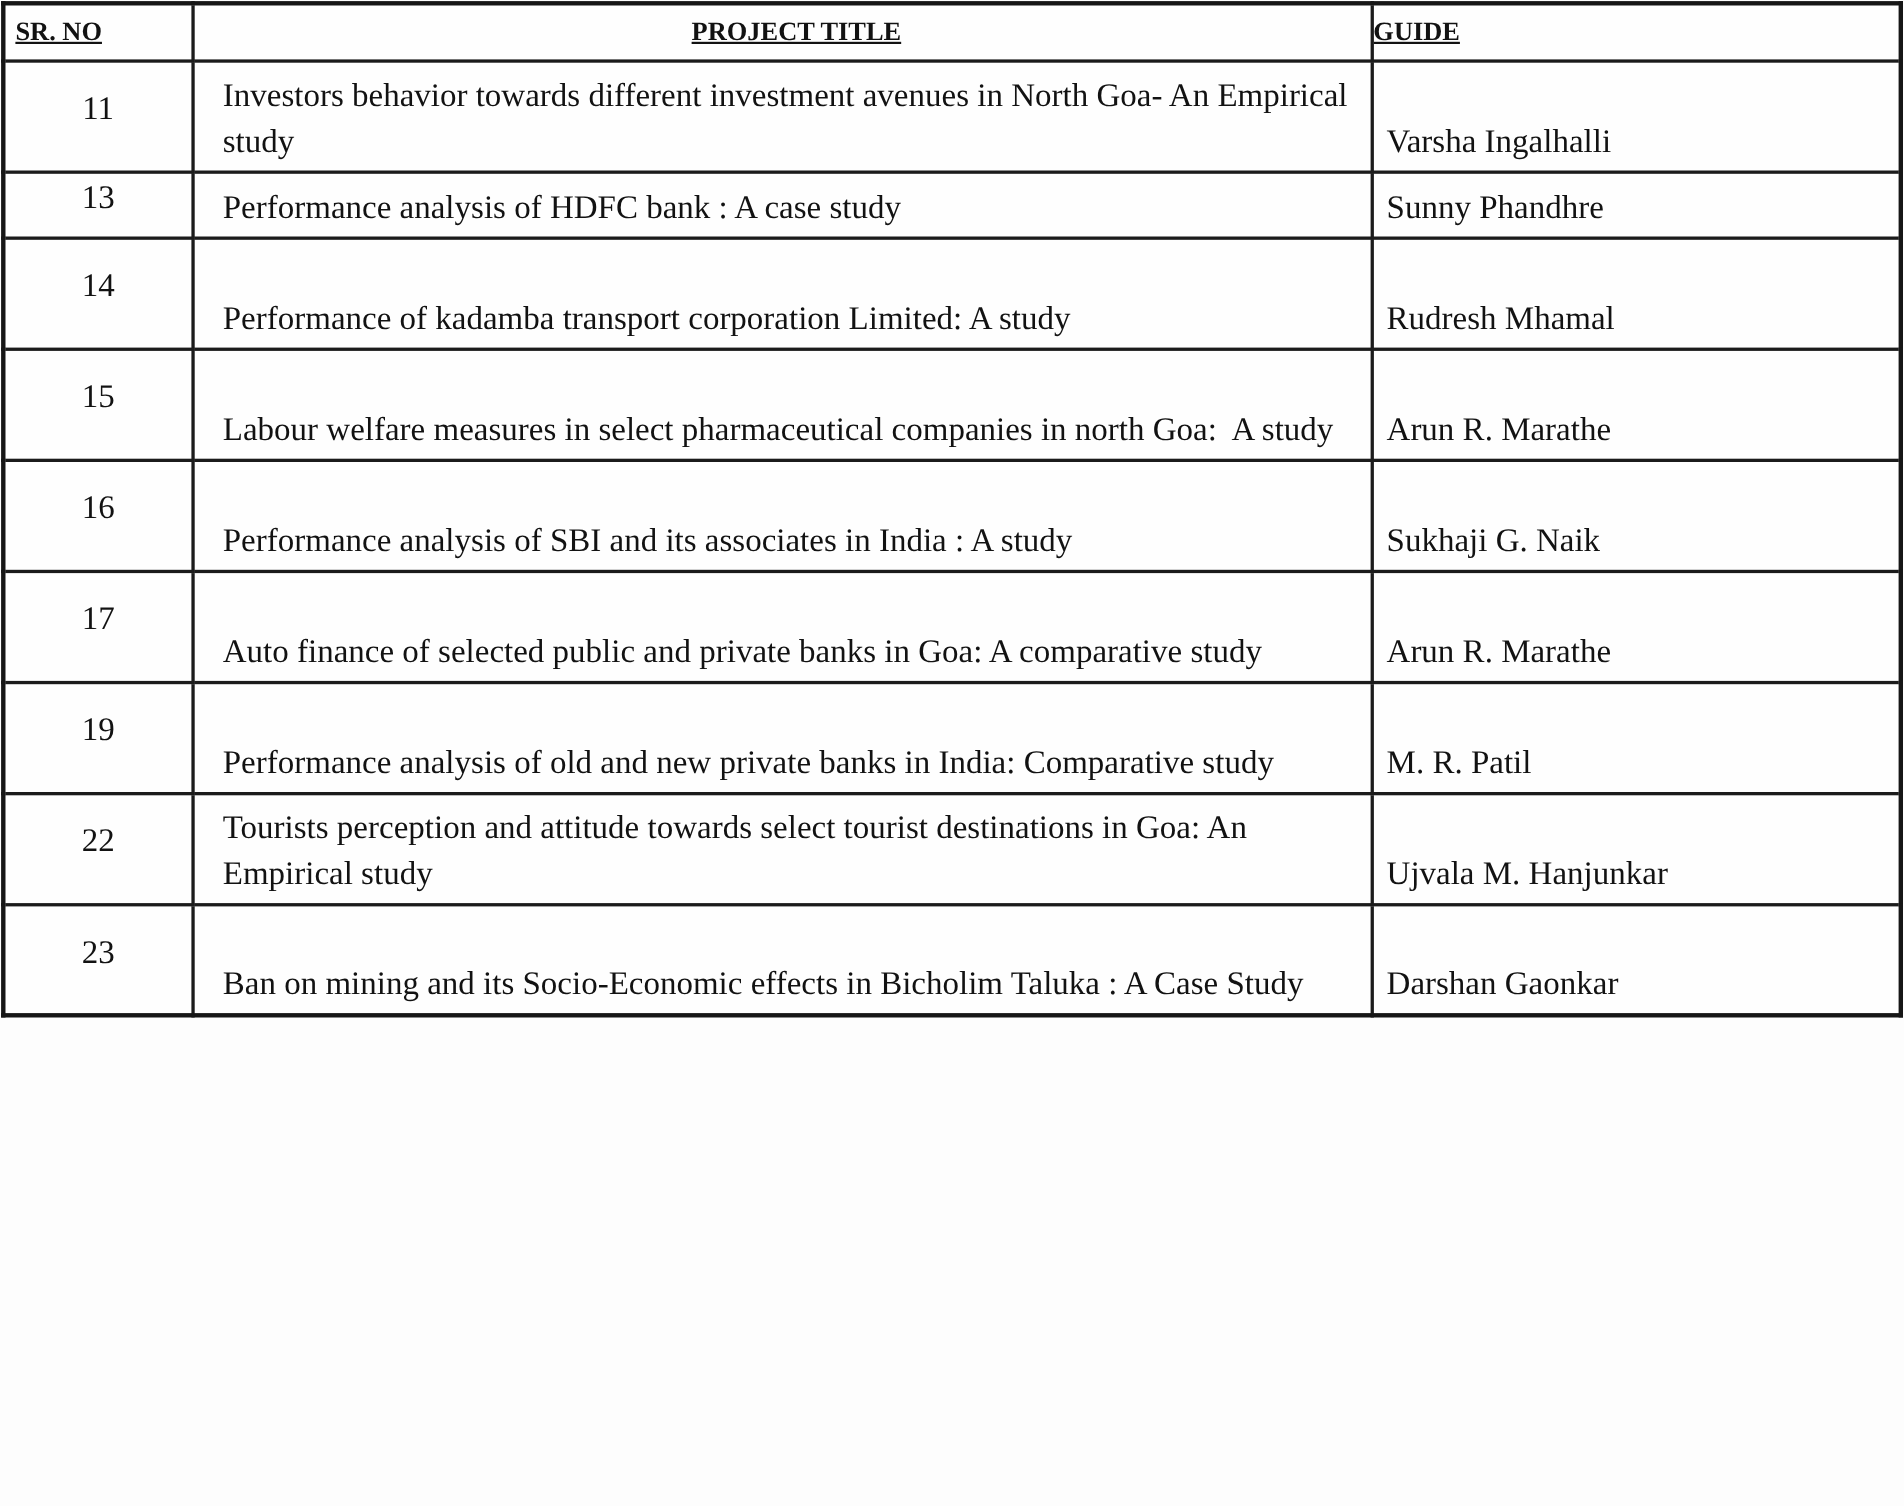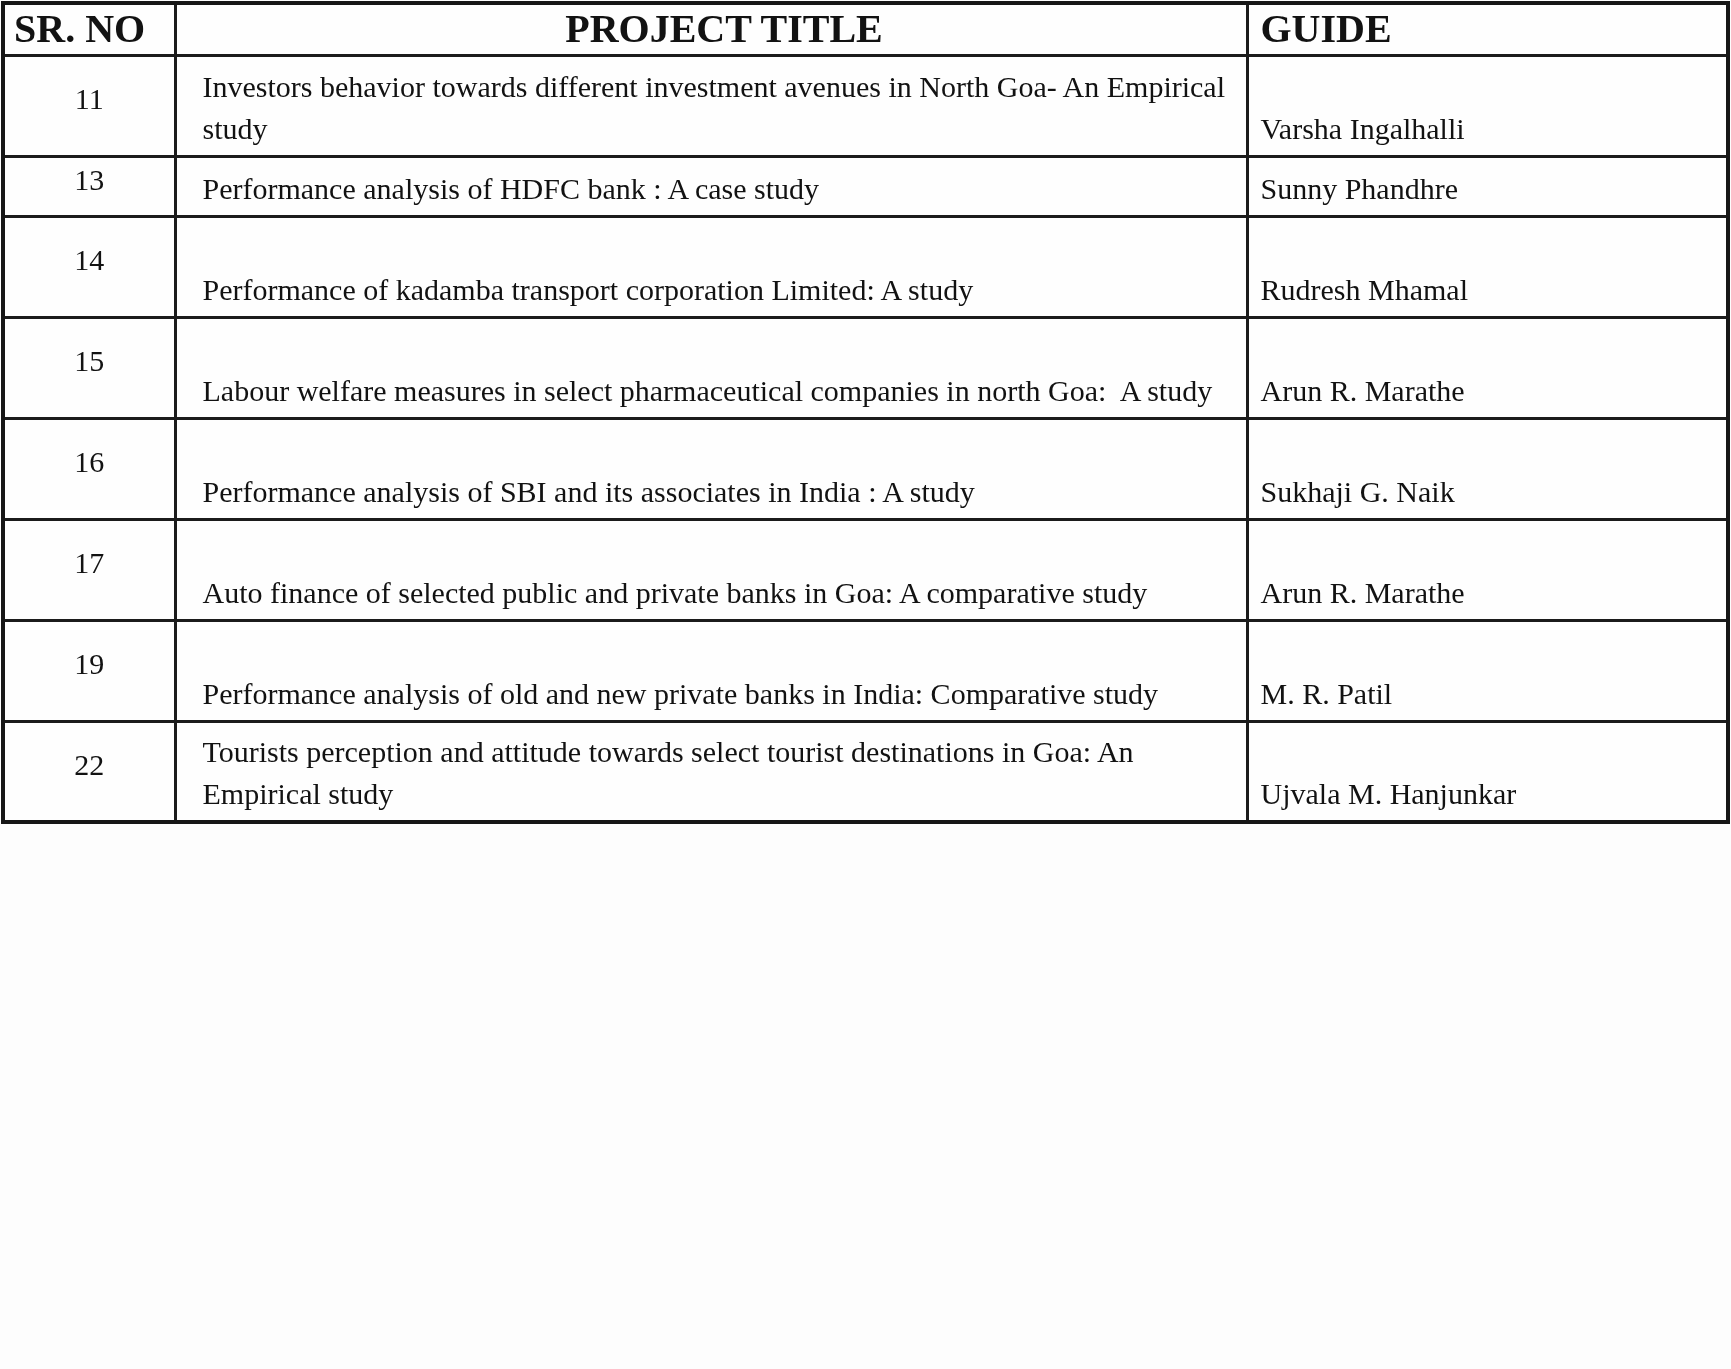--- a/index.html
+++ b/index.html
@@ -31,28 +31,29 @@
   th, td {
     border: 3px solid #1b1b1b;
     box-sizing: border-box;
     overflow: hidden;
   }
 
   thead tr { height: 52px; }
 
   th {
     font-weight: bold;
-    font-size: 40px;
+    font-size: 24px;
     line-height: 40px;
     vertical-align: middle;
     padding: 0;
+    text-decoration: underline;
   }
   th.th-sr    { text-align: left; padding-left: 9px; }
   th.th-title { text-align: center; padding-left: 26px; }
-  th.th-guide { text-align: left; padding-left: 12px; }
+  th.th-guide { text-align: left; padding-left: 0; }
 
   tbody tr.tall  { height: 101px; }
   tbody tr.short { height: 52px; }
 
   td {
     font-size: 30px;
     line-height: 42px;
   }
   td.td-sr {
     text-align: center;
@@ -122,15 +123,20 @@
         <tr class="tall">
           <td class="td-sr">19</td>
           <td class="td-title">Performance analysis of old and new private banks in India: Comparative study</td>
           <td class="td-guide">M. R. Patil</td>
         </tr>
         <tr class="tall">
           <td class="td-sr">22</td>
           <td class="td-title">Tourists perception and attitude towards select tourist destinations in Goa: An Empirical study</td>
           <td class="td-guide">Ujvala M. Hanjunkar</td>
         </tr>
+        <tr class="tall">
+          <td class="td-sr">23</td>
+          <td class="td-title">Ban on mining and its Socio-Economic effects in Bicholim Taluka : A Case Study</td>
+          <td class="td-guide">Darshan Gaonkar</td>
+        </tr>
       </tbody>
   </table>
 </div>
 
 </body></html>

